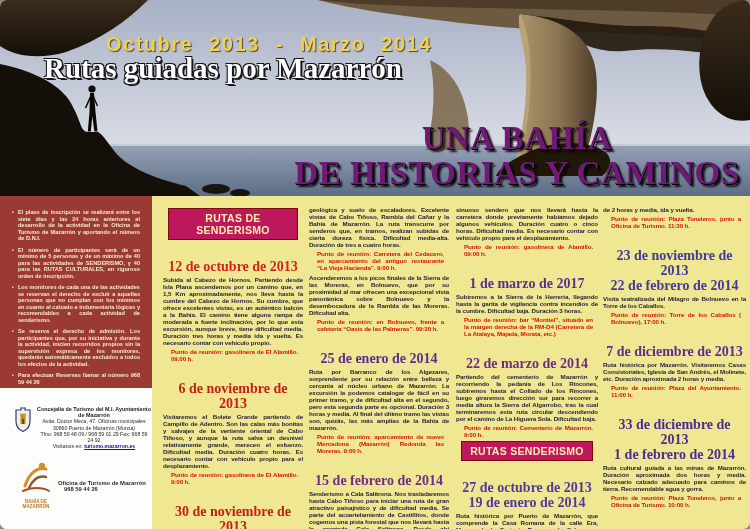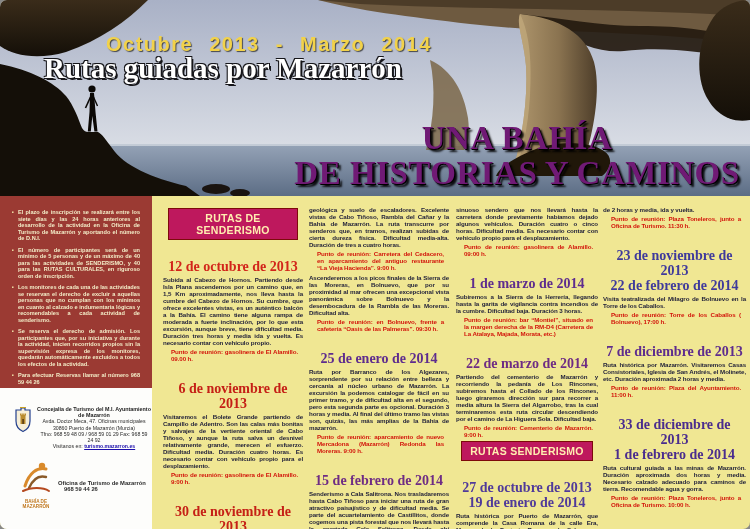--- a/index.html
+++ b/index.html
@@ -161,21 +161,21 @@
       <p class="route-punto">Punto de reunión: aparcamiento de nuevo Mercadona (Mazarrón) Redonda las Moreras. 9:00 h.</p>
       <div class="route-date" style="color: rgb(110, 44, 132);">
         <div>15 de febrero de 2014</div>
       </div>
       <p class="route-body">Senderismo a Cala Salitrona. Nos trasladaremos hasta Cabo Tiñoso para iniciar una ruta de gran atractivo paisajístico y de dificultad media. Se parte del acuartelamiento de Castillitos, donde cogemos una pista forestal que nos llevará hasta la apartada Cala Salitrona. Desde ahí comenzaremos el ascenso por un</p>
     </div>
   <div class="col" id="col3">
       <p class="route-body">sinuoso sendero que nos llevará hasta la carretera donde previamente habíamos dejado algunos vehículos. Duración cuatro o cinco horas. Dificultad media. Es necesario contar con vehículo propio para el desplazamiento.</p>
       <p class="route-punto">Punto de reunión: gasolinera de Alamillo. 09:00 h.</p>
       <div class="route-date" style="color: rgb(94, 44, 142);">
-        <div>1 de marzo de 2014</div>
+        <div>1 de marzo de 2017</div>
       </div>
       <p class="route-body">Subiremos a la Sierra de la Herrería, llegando hasta la garita de vigilancia contra incendios de la cumbre. Dificultad baja. Duración 3 horas.</p>
       <p class="route-punto">Punto de reunión: bar “Montiel”, situado en la margen derecha de la RM-D4 (Carretera de La Atalaya, Majada, Morata, etc.)</p>
       <div class="route-date" style="color: rgb(110, 44, 132);">
         <div>22 de marzo de 2014</div>
       </div>
       <p class="route-body">Partiendo del cementerio de Mazarrón y recorriendo la pedanía de Los Rincones, subiremos hasta el Collado de los Rincones, luego giraremos dirección sur para recorrer a media altura la Sierra del Algarrobo, tras la cual terminaremos esta ruta circular descendiendo por el camino de La Higuera Sola. Dificultad baja.</p>
       <p class="route-punto">Punto de reunión: Cementerio de Mazarrón. 9:00 h.</p>
       <div class="sec-header">RUTAS SENDERISMO</div>
       <div class="route-date" style="color: rgb(80, 58, 154);">

